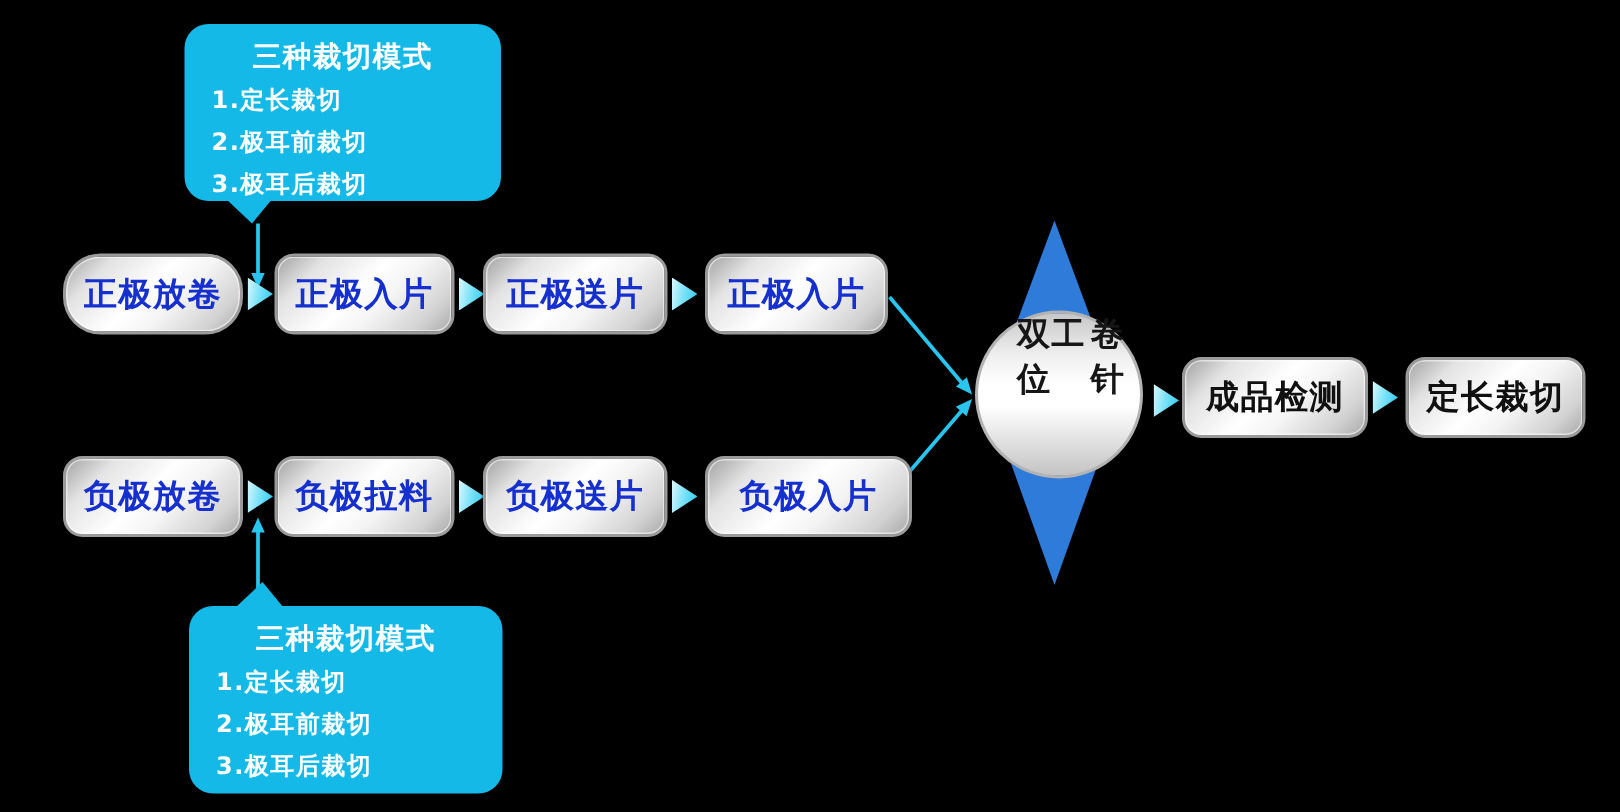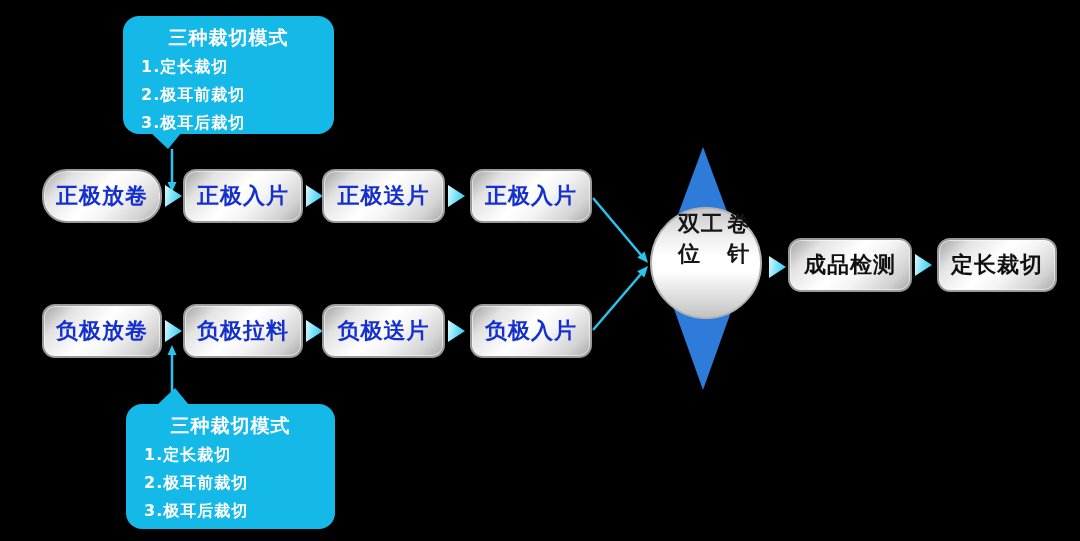--- a/index.html
+++ b/index.html
@@ -94,21 +94,21 @@
   <div class="pbox blue" style="left:322px;top:169px;width:123px;">正极送片</div>
   <div class="tri-arrow" style="left:448px;top:185px;"></div>
   <div class="pbox blue" style="left:470px;top:169px;width:122px;">正极入片</div>
 
   <div class="pbox blue" style="left:42px;top:304px;width:120px;">负极放卷</div>
   <div class="tri-arrow" style="left:165px;top:320px;"></div>
   <div class="pbox blue" style="left:183px;top:304px;width:120px;">负极拉料</div>
   <div class="tri-arrow" style="left:306px;top:320px;"></div>
   <div class="pbox blue" style="left:322px;top:304px;width:123px;">负极送片</div>
   <div class="tri-arrow" style="left:448px;top:320px;"></div>
-  <div class="pbox blue" style="left:470px;top:304px;width:122px;">负极入片</div>
+  <div class="pbox blue" style="left:470px;top:304px;width:138px;">负极入片</div>
 
   <div class="circle-node">
     <span>双工位</span>
     <span>卷针</span>
   </div>
 
   <div class="tri-arrow" style="left:769px;top:256px;"></div>
   <div class="pbox dark" style="left:788px;top:238px;width:124px;">成品检测</div>
   <div class="tri-arrow" style="left:915px;top:254px;"></div>
   <div class="pbox dark" style="left:937px;top:238px;width:120px;">定长裁切</div>

